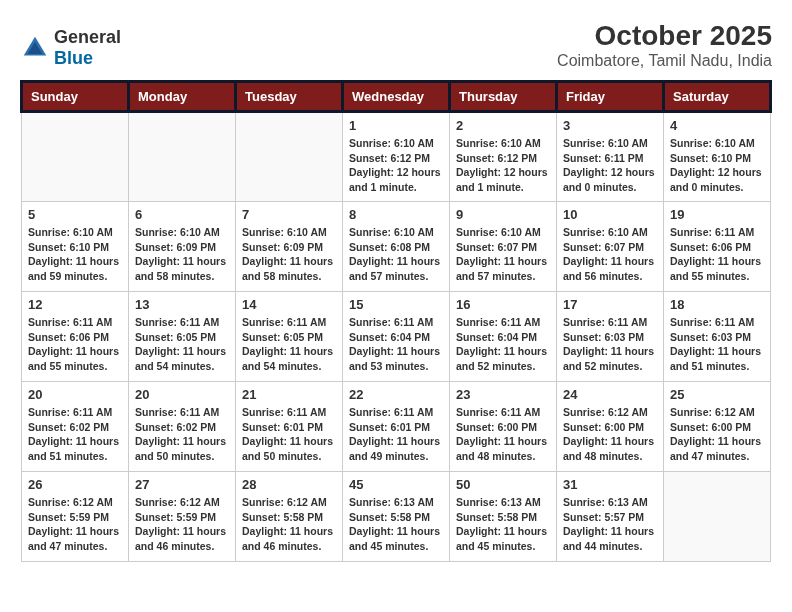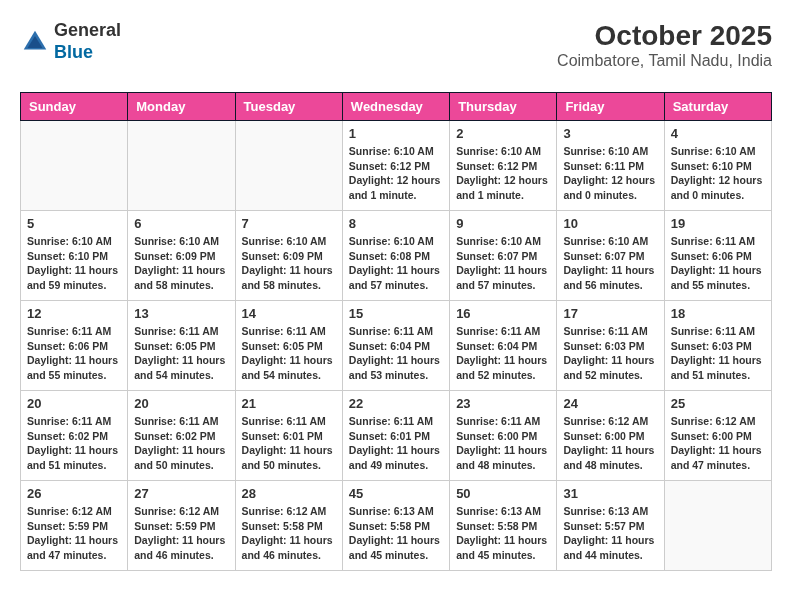--- a/index.html
+++ b/index.html
@@ -6,22 +6,22 @@
     body {
       font-family: Arial, sans-serif;
       background: #fff;
       width: 792px;
       min-height: 612px;
       padding: 20px;
     }
     .header {
       display: flex;
       justify-content: space-between;
-      align-items: flex-start;
-      margin-bottom: 22px;
+      align-items: flex-end;
+      margin-bottom: 10px;
     }
     .logo {
       display: flex;
       align-items: center;
     }
     .logo-text {
       font-size: 18px;
       font-weight: bold;
       line-height: 1.2;
     }
@@ -43,26 +43,26 @@
     .location {
       font-size: 16px;
       color: #555;
     }
     .calendar {
       width: 100%;
       border-collapse: collapse;
       border: 1px solid #ccc;
     }
     .calendar th {
-      background-color: #ec4899;
+      background-color: #7f1d1d;
       color: white;
       text-align: left;
       padding: 6px 8px;
       font-size: 13px;
-      border: 1px solid #0f172a;
+      border: 3px solid #0f172a;
     }
     .calendar td {
       vertical-align: top;
       border: 1px solid #ccc;
       padding: 5px 6px;
       width: calc(100%/7);
       min-height: 80px;
       font-size: 11px;
       color: #333;
       background: #fff;

